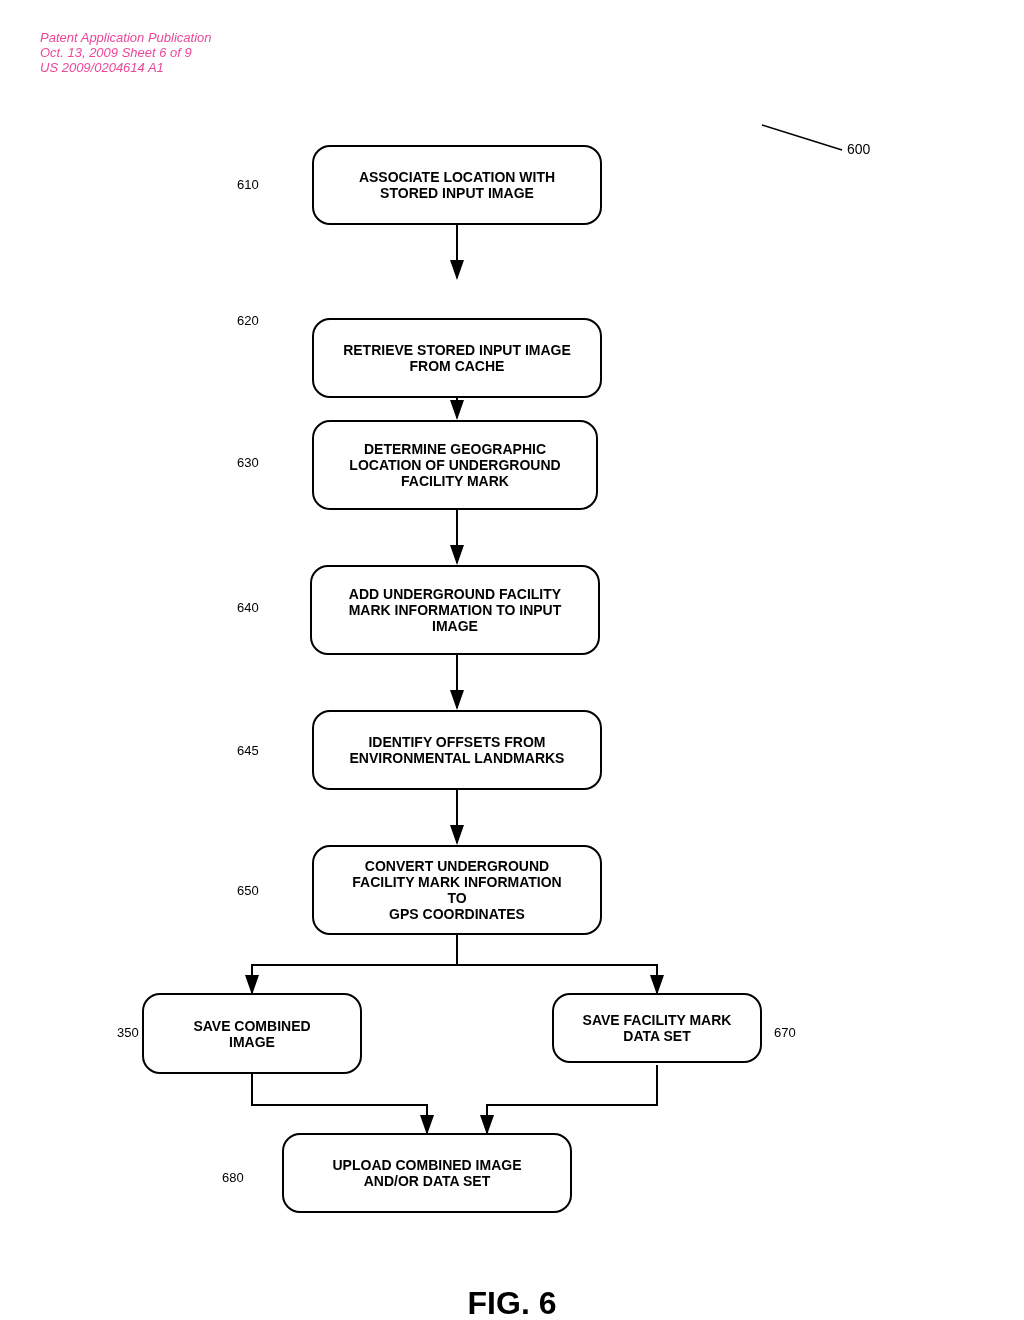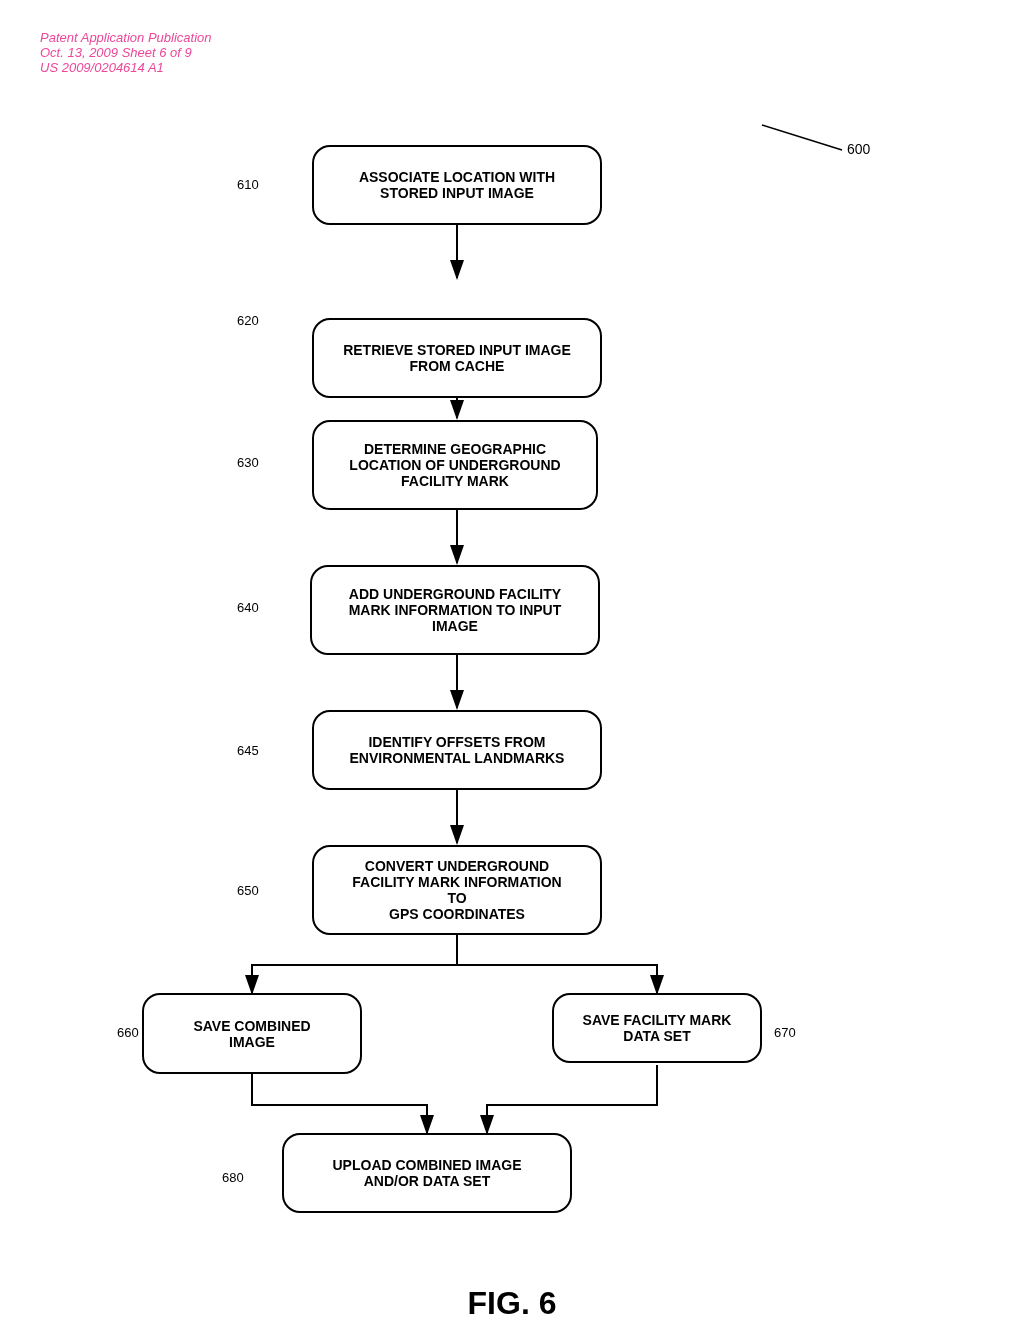--- a/index.html
+++ b/index.html
@@ -152,21 +152,21 @@
     <div class="step-label" style="left:155px; top:648px;">645</div>
     <div class="flow-box" style="left:230px; top:615px; width:290px; height:80px;">
       IDENTIFY OFFSETS FROM<br>ENVIRONMENTAL LANDMARKS
     </div>
 
     <div class="step-label" style="left:155px; top:788px;">650</div>
     <div class="flow-box" style="left:230px; top:750px; width:290px; height:90px;">
       CONVERT UNDERGROUND<br>FACILITY MARK INFORMATION TO<br>GPS COORDINATES
     </div>
 
-    <div class="step-label" style="left:35px; top:930px;">660</div>
+    <div class="step-label" style="left:35px; top:930px;">350</div>
     <div class="flow-box" style="left:60px; top:898px; width:220px; height:81px;">
       SAVE COMBINED IMAGE
     </div>
 
     <div class="step-label" style="left:692px; top:930px;">670</div>
     <div class="flow-box" style="left:470px; top:898px; width:210px; height:70px;">
       SAVE FACILITY MARK<br>DATA SET
     </div>
 
     <div class="step-label" style="left:140px; top:1075px;">680</div>

